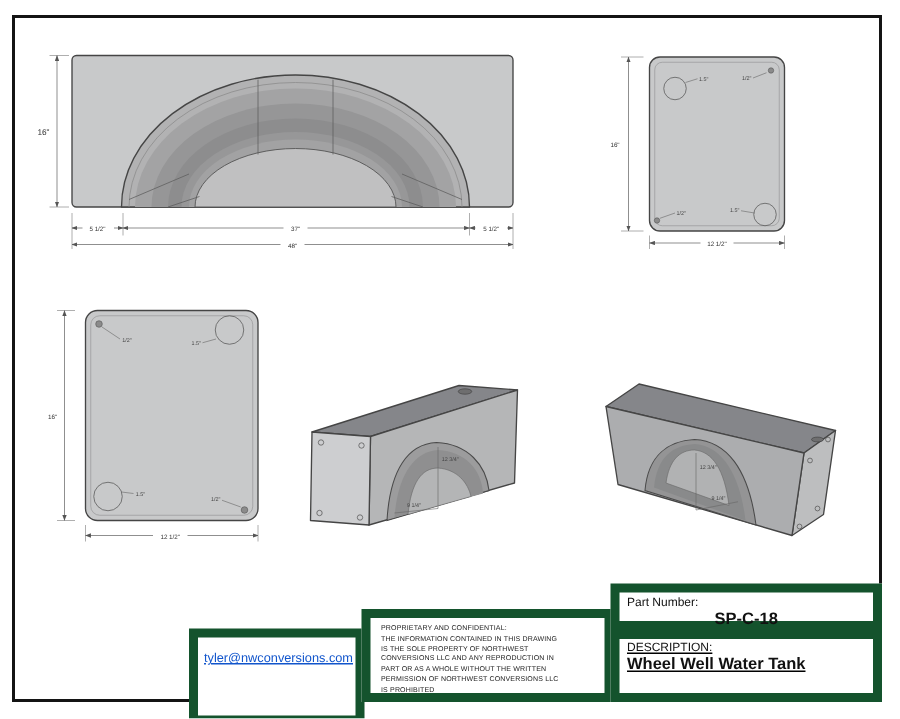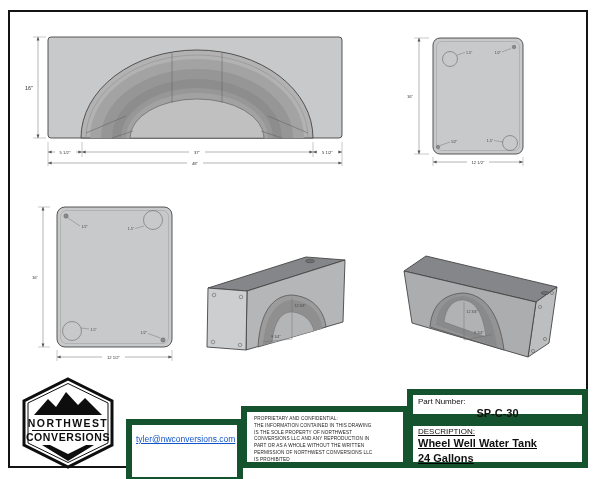--- a/index.html
+++ b/index.html
@@ -165,49 +165,37 @@
       <circle cx="552" cy="293" r="1.6" class="screw"></circle>
       <circle cx="545" cy="339" r="1.6" class="screw"></circle>
       <circle cx="533" cy="351" r="1.6" class="screw"></circle>
       <line x1="464" y1="302" x2="464" y2="340" class="leader"></line>
       <line x1="464" y1="340" x2="492" y2="334.5" class="leader"></line>
       <text x="466.5" y="312.5" class="dimxs">12 3/4"</text>
       <text x="479" y="333.5" text-anchor="middle" class="dimxs">9 1/4"</text>
     </g>
   </svg>
 
-  <div id="logo-box">
-    <svg width="112" height="92" viewBox="0 0 112 92">
-      <path d="M56,2 L100,24 L100,68 L56,90 L12,68 L12,24 Z" fill="#fff" stroke="#0e0e0e" stroke-width="3"></path>
-      <path d="M56,6.5 L96,26 L96,66 L56,85.5 L16,66 L16,26 Z" fill="none" stroke="#0e0e0e" stroke-width="1"></path>
-      <path d="M22,38 L36,22 L44,30 L54,15 L66,28 L73,21 L90,38 Z" fill="#0e0e0e"></path>
-      <text x="56" y="50" text-anchor="middle" class="logo-txt">NORTHWEST</text>
-      <line x1="20" y1="53.5" x2="92" y2="53.5" stroke="#0e0e0e" stroke-width="1.2"></line>
-      <text x="56" y="64" text-anchor="middle" class="logo-txt" style="letter-spacing:.6px">CONVERSIONS</text>
-      <path d="M30,68 L56,84 L82,68 L74,68 L56,77 L38,68 Z" fill="#0e0e0e"></path>
-    </svg>
-  </div>
 
   <div class="cell" id="cell-email">
     <a class="email">tyler@nwconversions.com</a>
   </div>
 
   <div class="cell" id="cell-prop">
     <div class="prop">PROPRIETARY AND CONFIDENTIAL:
 THE INFORMATION CONTAINED IN THIS DRAWING
 IS THE SOLE PROPERTY OF NORTHWEST
 CONVERSIONS LLC AND ANY REPRODUCTION IN
 PART OR AS A WHOLE WITHOUT THE WRITTEN
 PERMISSION OF NORTHWEST CONVERSIONS LLC
 IS PROHIBITED</div>
   </div>
 
   <div class="cell" id="cell-part">
     <div class="cell-label">Part Number:</div>
-    <div class="part-value">SP-C-30</div>
+    <div class="part-value">SP-C-18</div>
   </div>
 
   <div class="cell" id="cell-desc">
     <div class="cell-label">DESCRIPTION:</div>
     <div class="desc-line">Wheel Well Water Tank</div>
-    <div class="desc-line">24 Gallons</div>
   </div>
 </div>
 
 </body></html>

